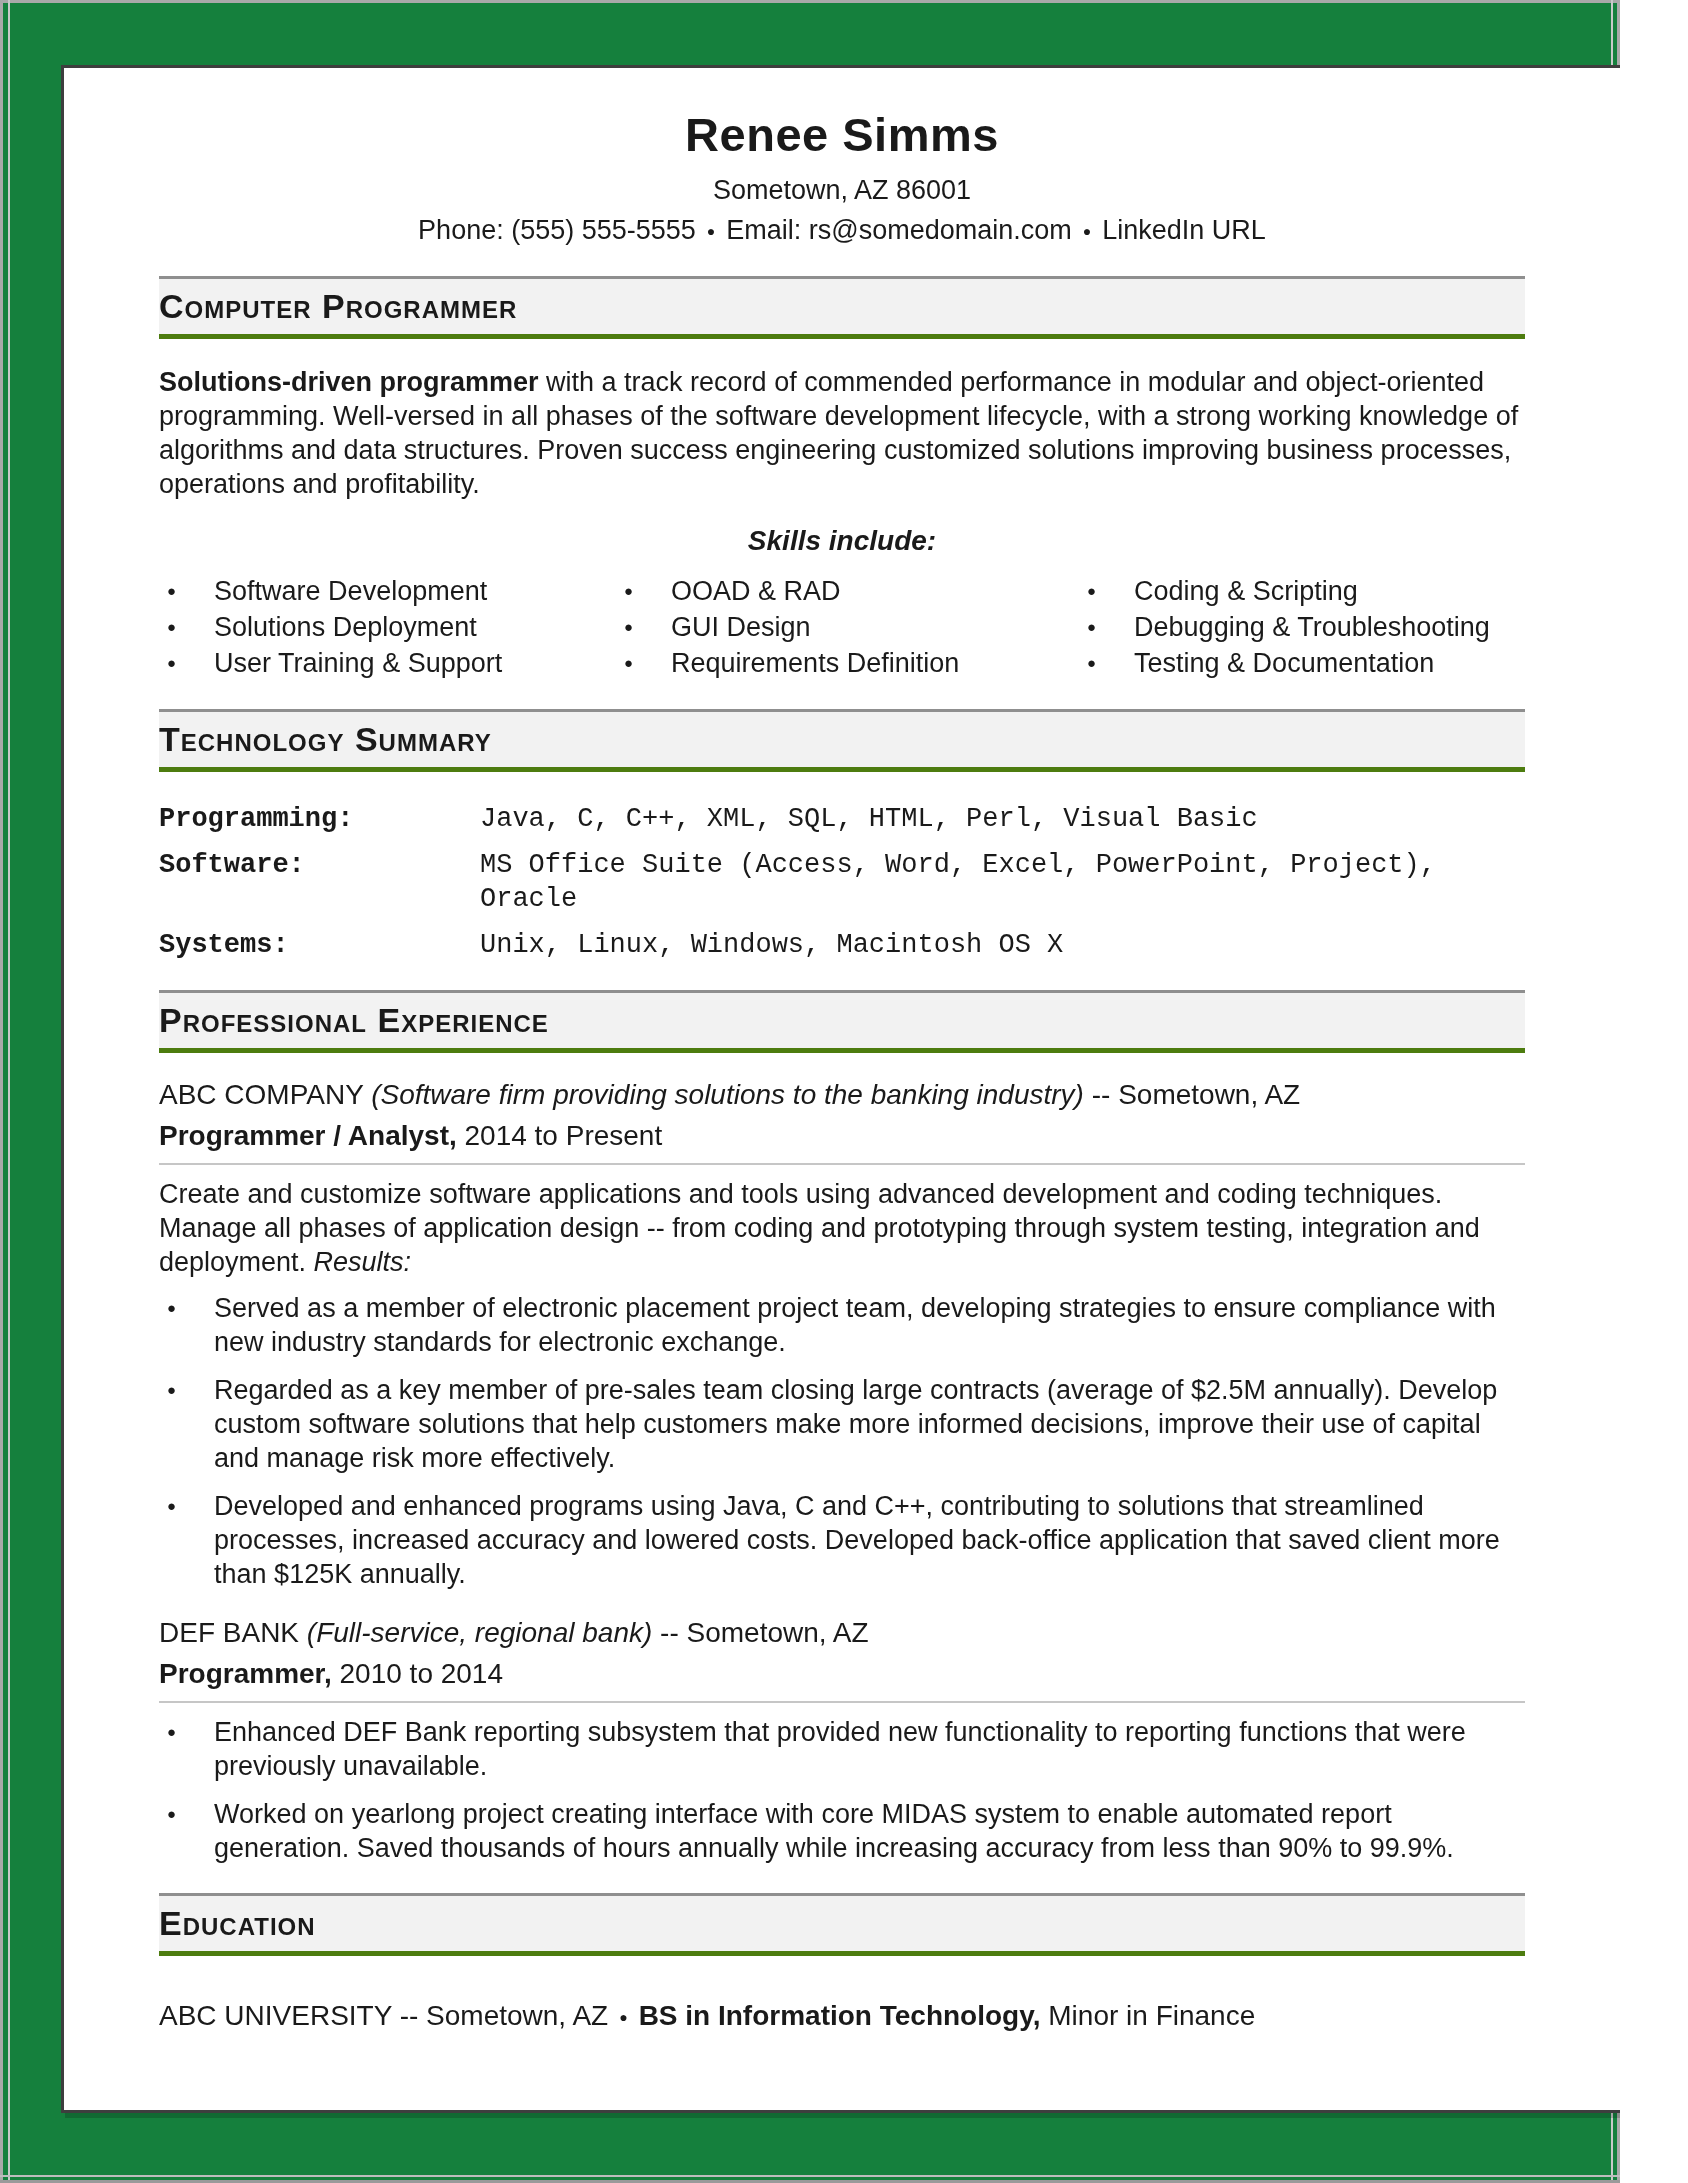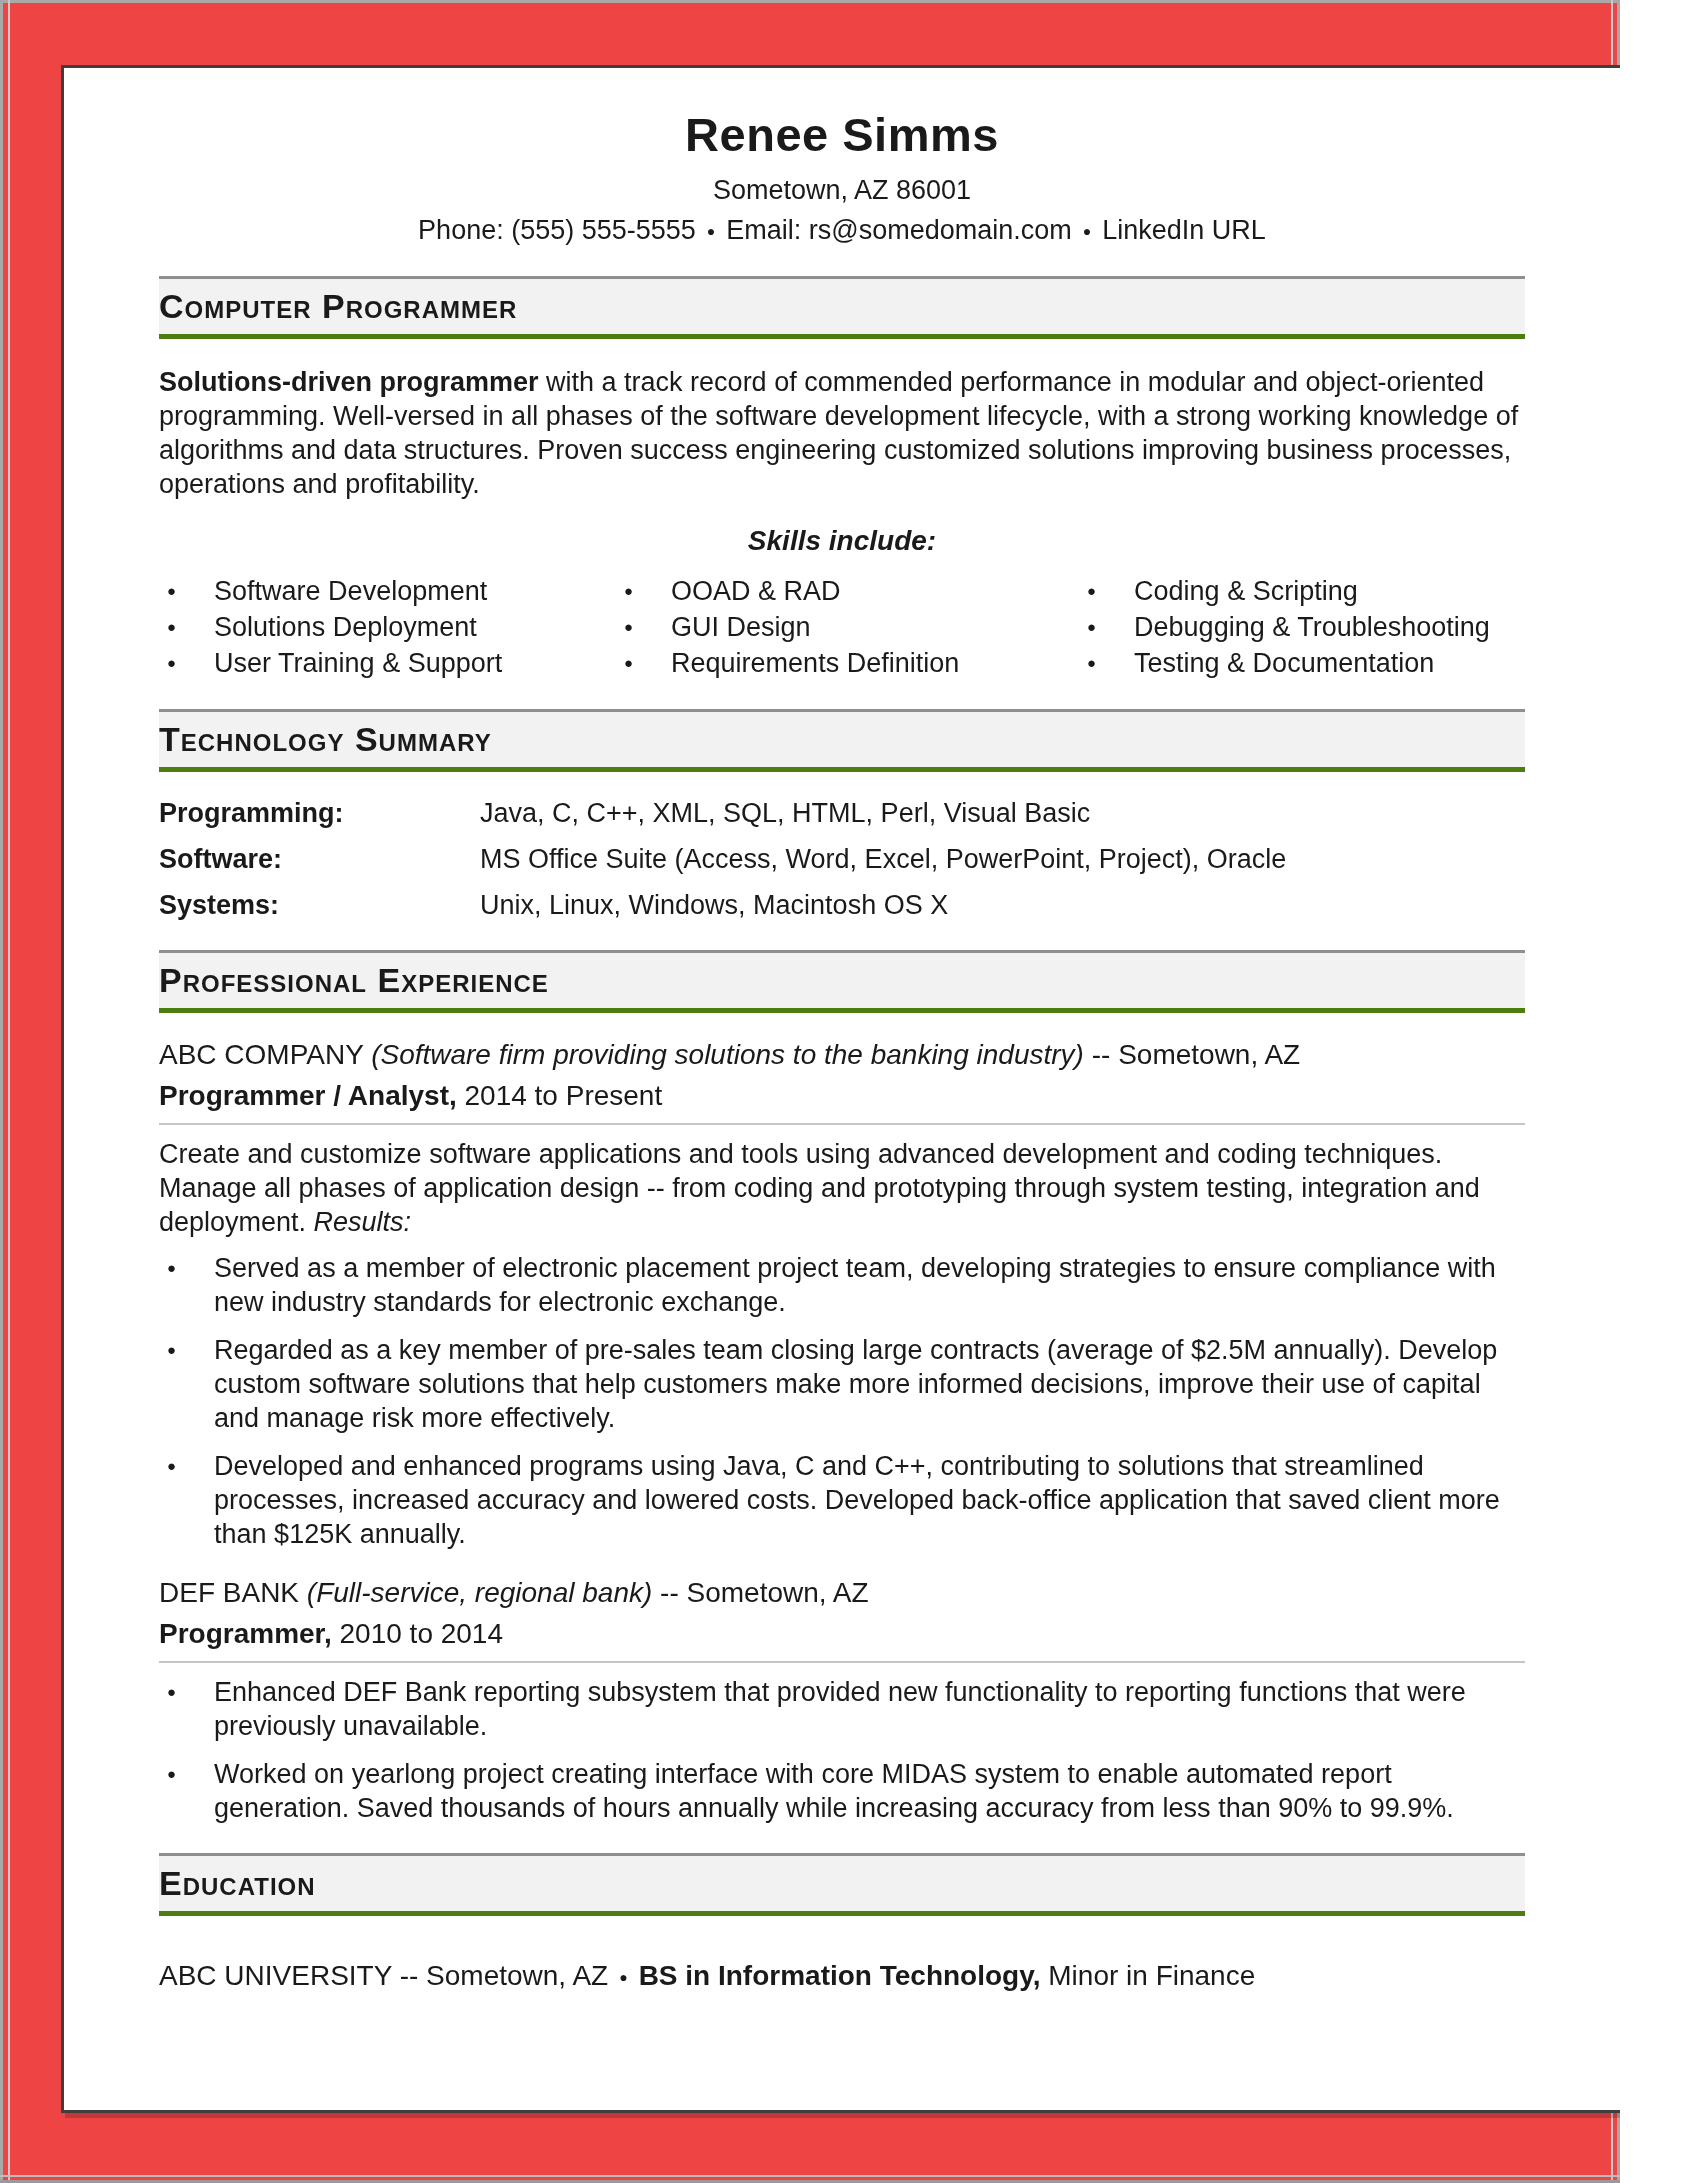--- a/index.html
+++ b/index.html
@@ -7,21 +7,21 @@
   body {
     background: #ffffff;
     font-family: "Liberation Sans", sans-serif;
     color: #1a1a1a;
     -webkit-font-smoothing: antialiased;
   }
   .viewport {
     position: relative;
     width: 1620px;
     height: 2184px;
-    background: #ef4444;
+    background: #15803d;
     overflow: hidden;
   }
   
   .frame-top    { position:absolute; top:0; left:0; width:100%; height:3px; background:#a9a9a9; }
   .frame-left-a { position:absolute; top:0; left:0; width:3px; height:100%; background:#a9a9a9; }
   .frame-left-b { position:absolute; top:0; left:8px; width:2px; height:100%; background:#c9c9c9; }
   .frame-right-a{ position:absolute; top:0; right:0; width:3px; height:100%; background:#a9a9a9; }
   .frame-right-b{ position:absolute; top:0; right:7px; width:2px; height:100%; background:#c9c9c9; }
   .frame-bottom-a { position:absolute; bottom:0; left:0; width:100%; height:4px; background:#9a9a9a; }
   .frame-bottom-b { position:absolute; bottom:7px; left:0; width:100%; height:2px; background:#bdbdbd; }
@@ -105,21 +105,21 @@
     font-size: 27px;
     line-height: 36px;
   }
   .bullet-glyph {
     flex: 0 0 auto;
     font-size: 15px;
     line-height: 36px;
     margin: 0 38px 0 8px;
   }
 
-  .tech-table { margin-top: 24px; }
+  .tech-table { margin-top: 30px; font-family: Liberation Mono, monospace; }
   .tech-row { display: flex; margin-bottom: 12px; font-size: 27px; line-height: 34px; }
   .tech-label { width: 321px; font-weight: bold; flex: 0 0 auto; }
 
   .job { margin-top: 24px; }
   .company-line { font-size: 28px; line-height: 35px; }
   .job-title-line {
     margin-top: 6px;
     font-size: 28px;
     line-height: 35px;
     padding-bottom: 10px;

